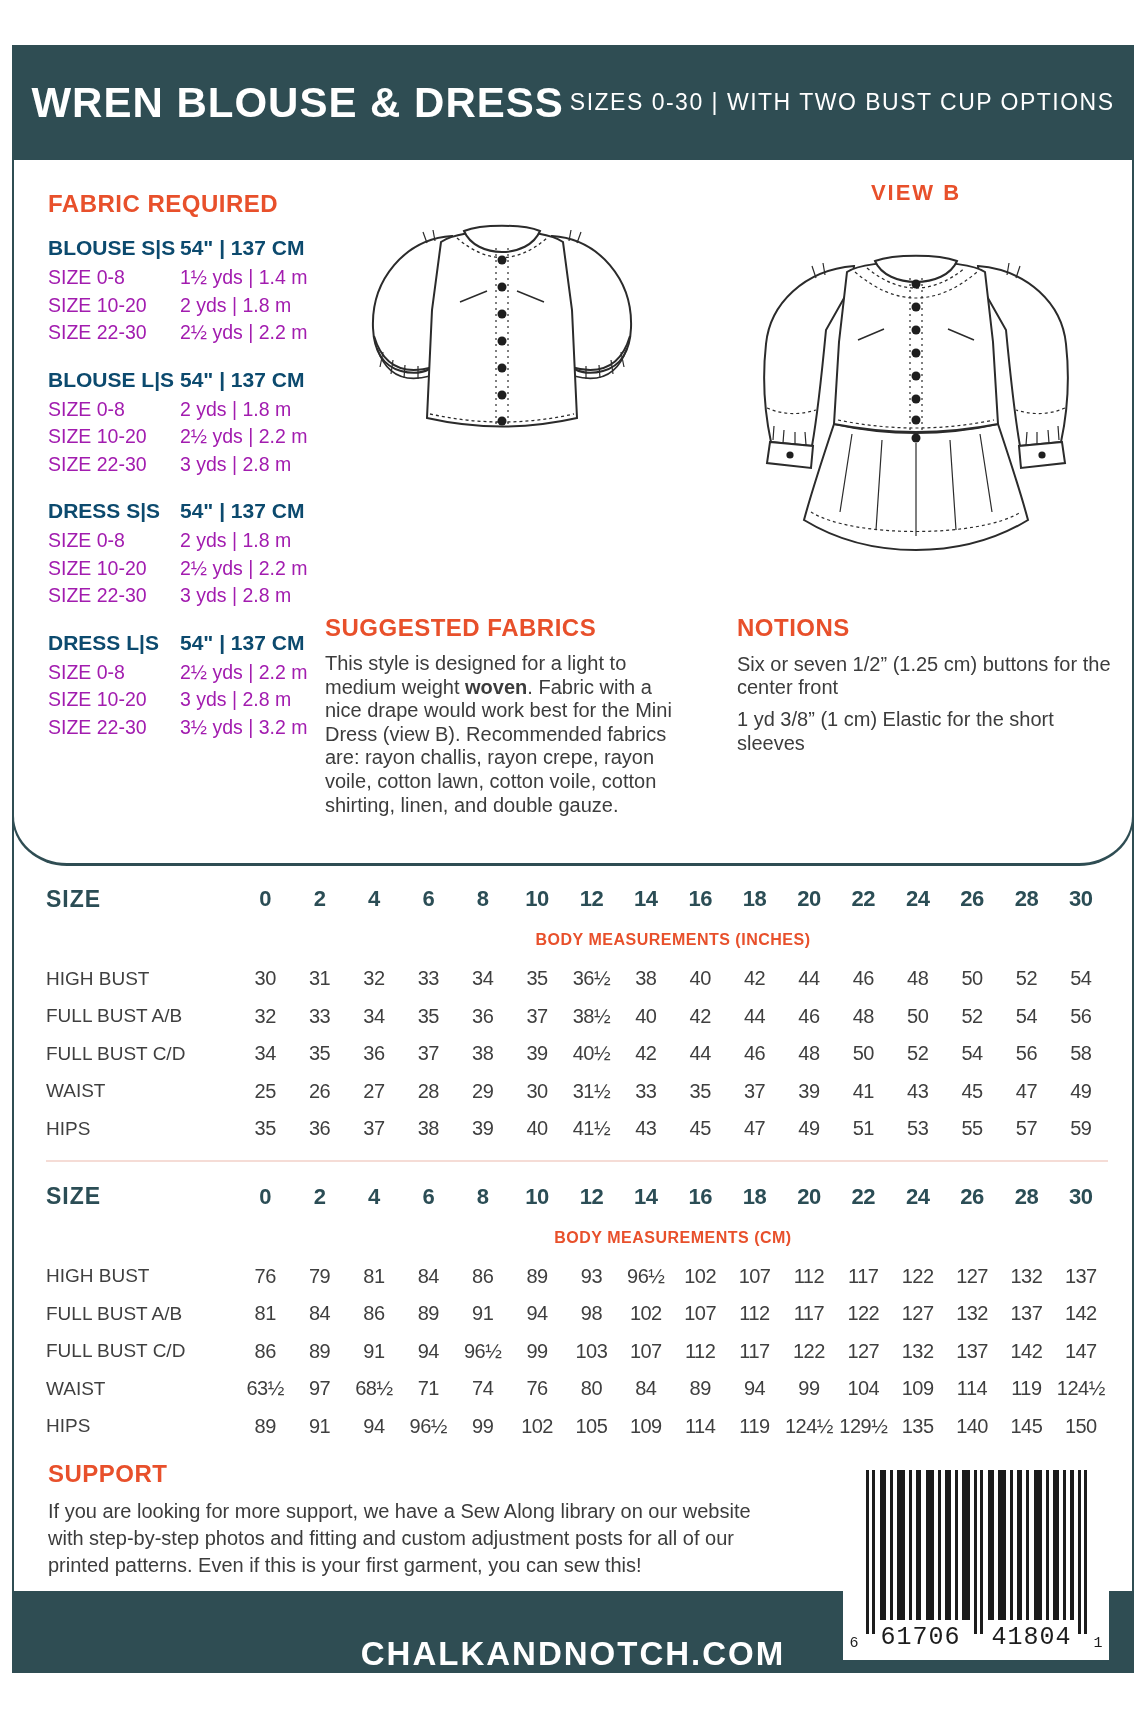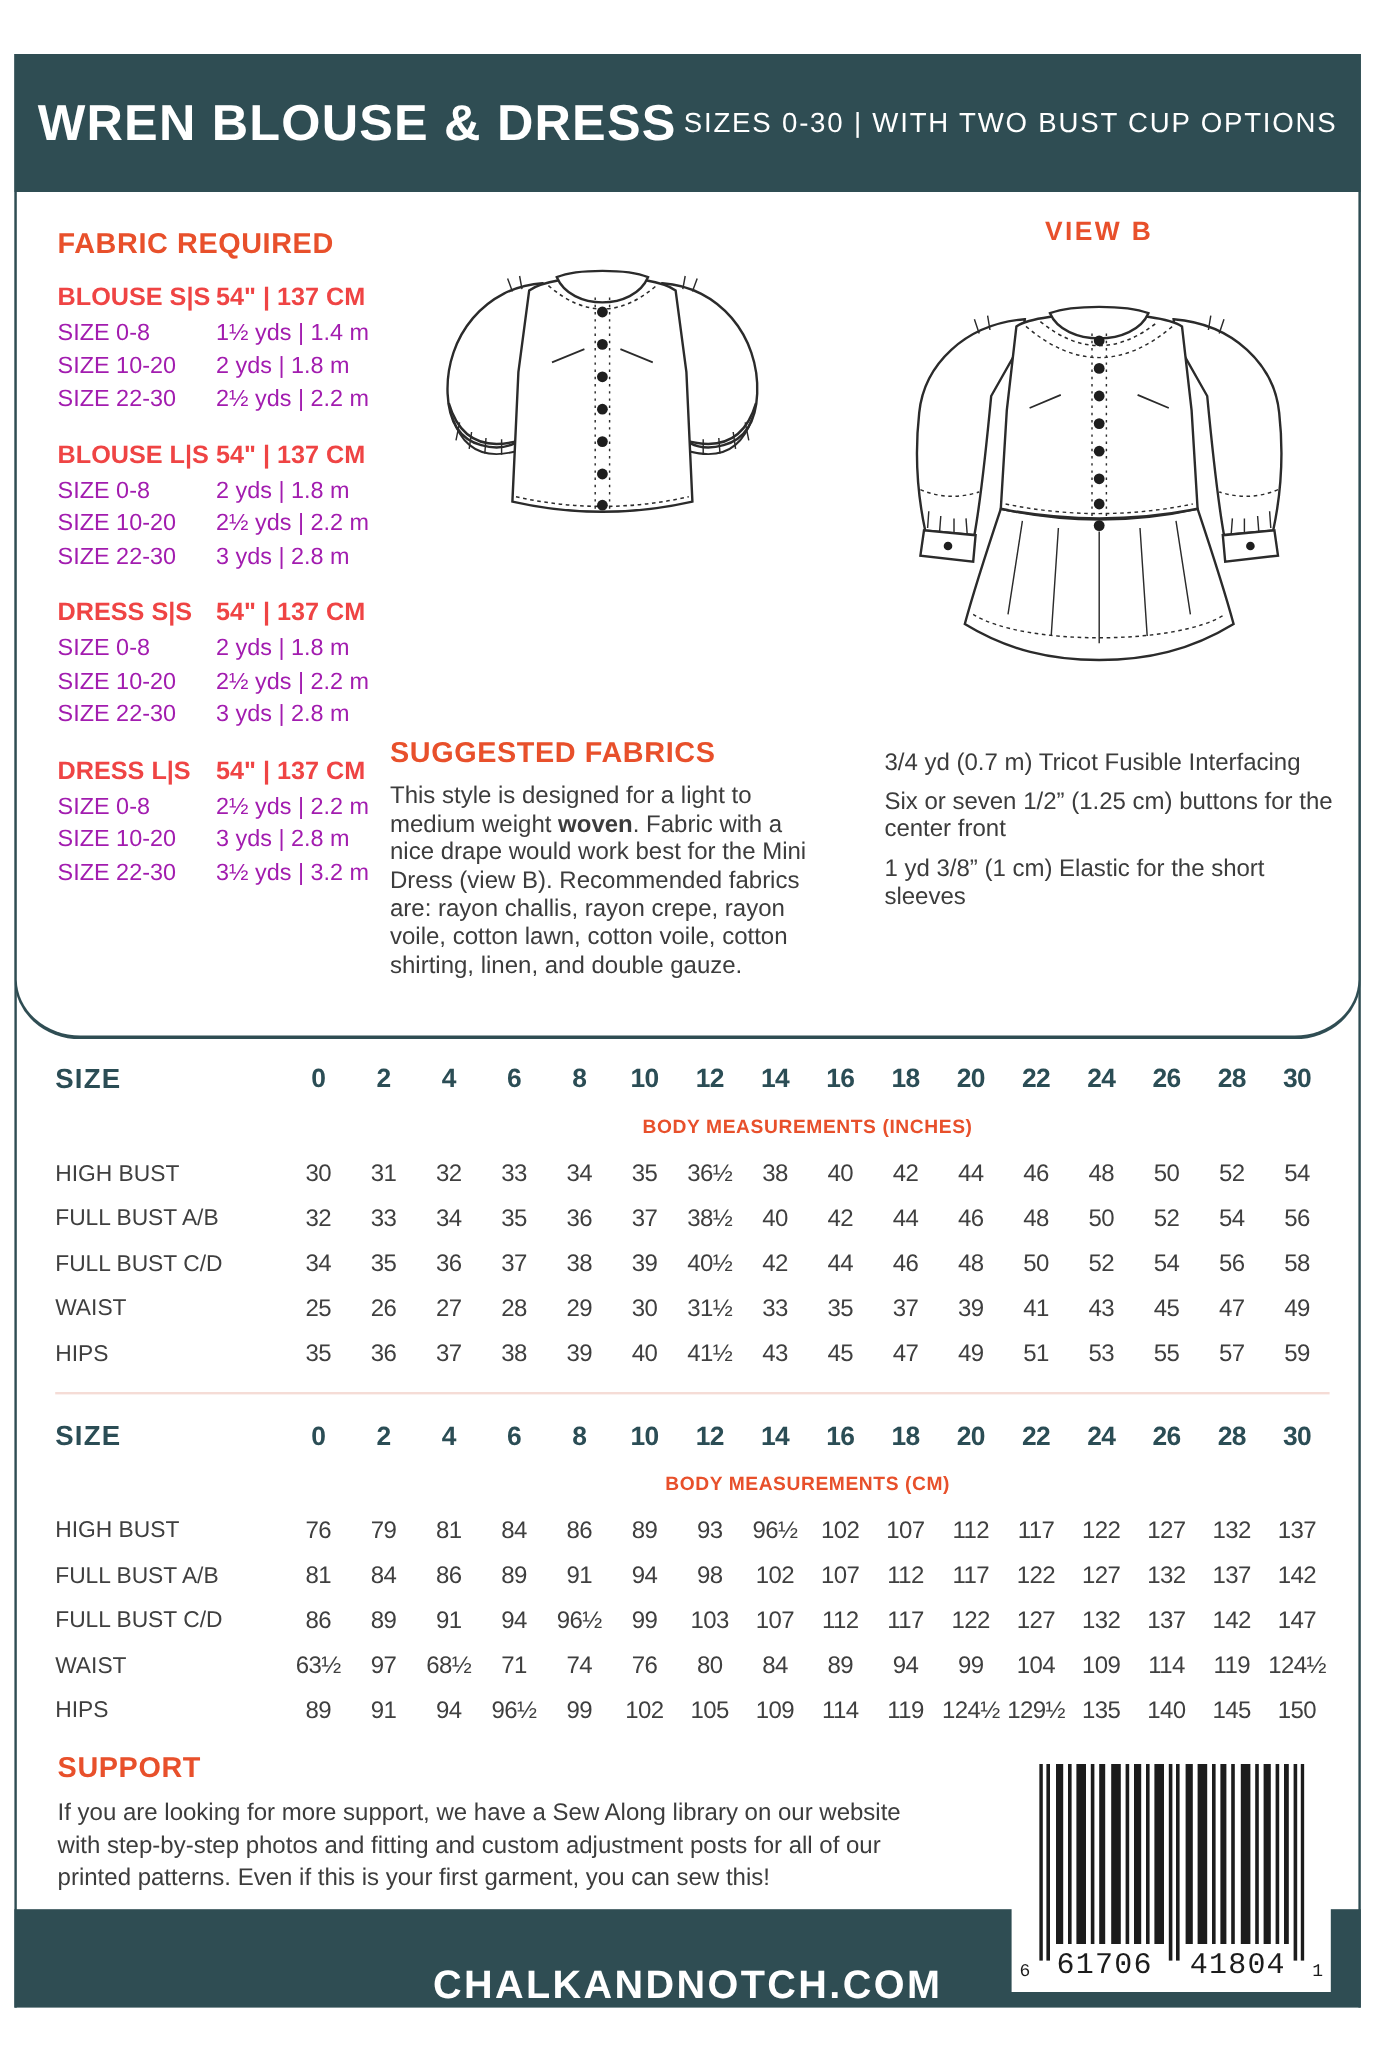--- a/index.html
+++ b/index.html
@@ -14,21 +14,21 @@
   .header .title{color:#fff;font-weight:700;font-size:42px;letter-spacing:1px;}
   .header .subtitle{color:#fff;font-weight:500;font-size:23px;letter-spacing:1.5px;}
   .info-panel{position:absolute;left:12px;top:160px;width:1118px;height:703px;
     border-left:2px solid #2F4D53;border-right:2px solid #2F4D53;border-bottom:3px solid #2F4D53;
     border-bottom-left-radius:55px 50px;border-bottom-right-radius:55px 50px;background:#fff;}
   .orange-h{color:#E8502B;font-weight:700;font-size:24px;letter-spacing:0.5px;}
   
   .fabric-col{position:absolute;left:48px;top:190px;width:272px;}
   .fabric-col .orange-h{margin-bottom:14px;}
   .fab-group{margin-bottom:17px;display:grid;grid-template-columns:132px auto;row-gap:0;}
-  .fab-name,.fab-width{color:#ef4444;font-weight:700;font-size:21px;line-height:32px;}
+  .fab-name,.fab-width{color:#0c4a6e;font-weight:700;font-size:21px;line-height:32px;}
   .fab-size,.fab-amt{color:#a21caf;font-size:19.5px;line-height:27.5px;}
   
   .view-block{position:absolute;text-align:center;}
   .view-a{left:322px;top:180px;width:360px;}
   .view-b{left:712px;top:180px;width:408px;}
   .view-label{color:#E8502B;font-weight:700;font-size:22px;letter-spacing:2px;margin-bottom:6px;}
   .garment{display:block;margin:0 auto;}
   
   .suggested{position:absolute;left:325px;top:614px;width:362px;}
   .suggested p{margin:10px 0 0 0;color:#3C3C3C;font-size:20px;line-height:1.18;}
@@ -174,22 +174,22 @@
       </g>
     </svg>
   </div>
 
   <div class="suggested">
     <div class="orange-h">SUGGESTED FABRICS</div>
     <p><span>This style is designed for a light to medium weight </span><b>woven</b><span>. Fabric with a nice drape would work best for the Mini Dress (view B). Recommended fabrics are: rayon challis, rayon crepe, rayon voile, cotton lawn, cotton voile, cotton shirting, linen, and double gauze.</span></p>
   </div>
 
   <div class="notions">
+    <div class="orange-h">NOTIONS</div>
     <div>
-        <div class="item">3/4 yd (0.7 m) Tricot Fusible Interfacing</div>
         <div class="item">Six or seven 1/2” (1.25 cm) buttons for the center front</div>
         <div class="item">1 yd 3/8” (1 cm) Elastic for the short sleeves</div>
       </div>
   </div>
 
   <div class="tables">
     <div class="sizetable">
         <div class="st-cell st-label st-head">SIZE</div>
         <div class="st-cell st-head">0</div>
         <div class="st-cell st-head">2</div>

